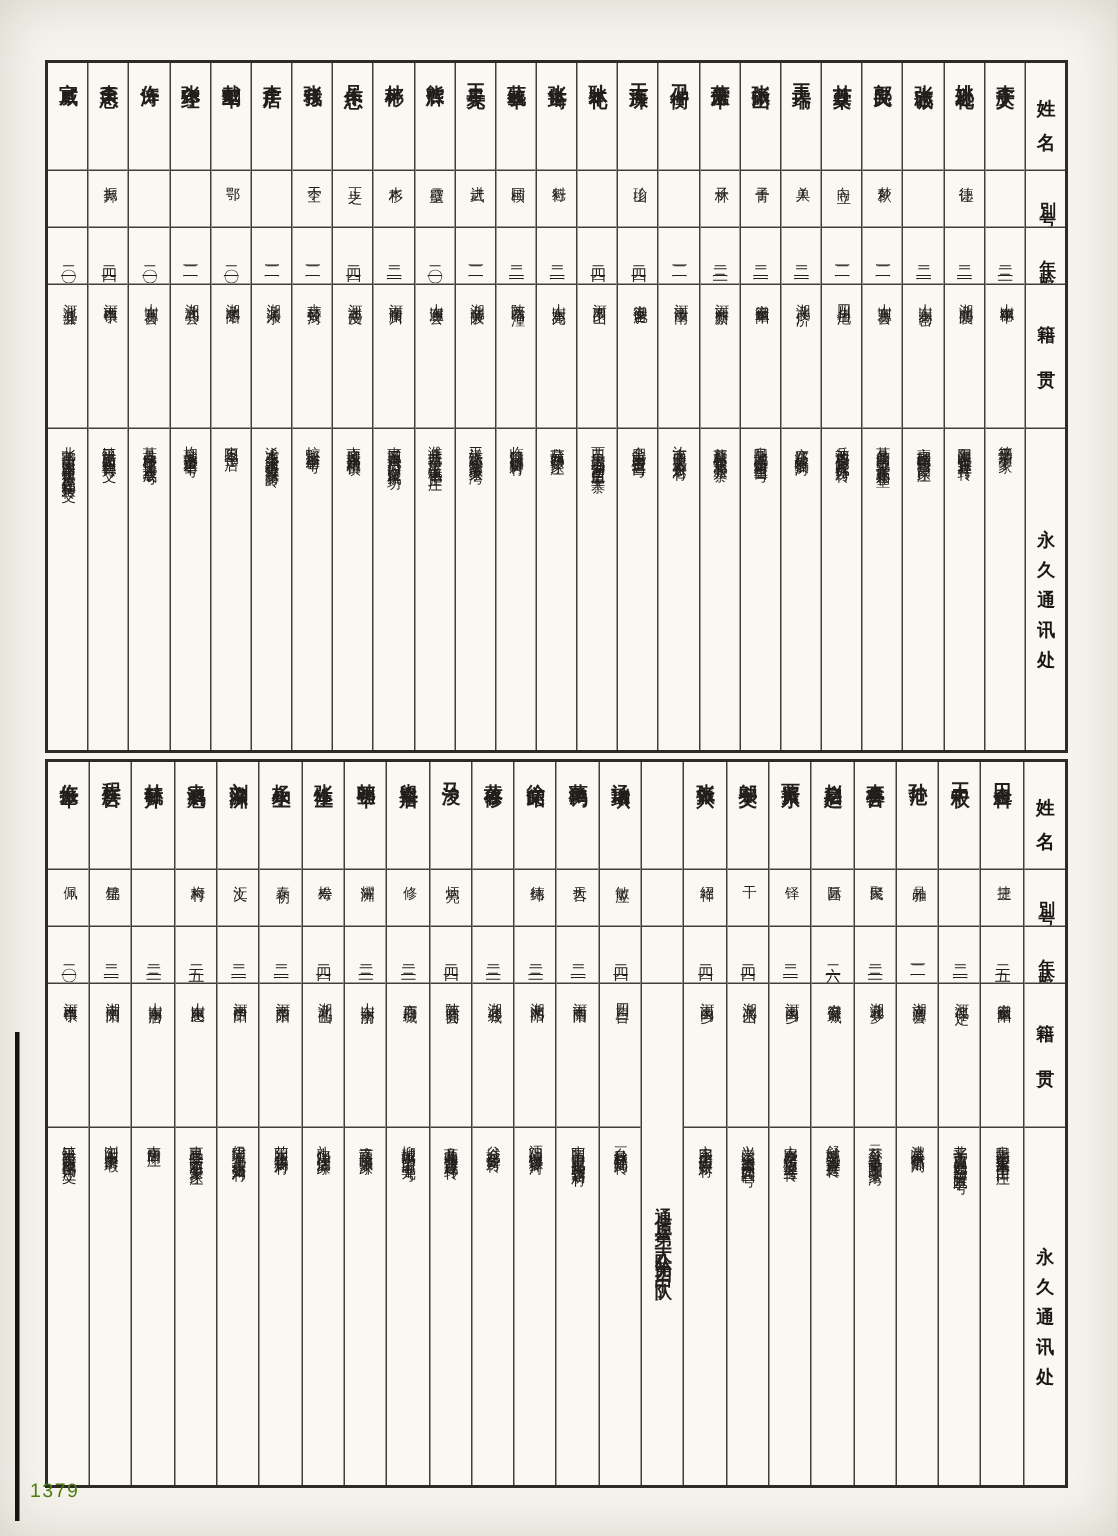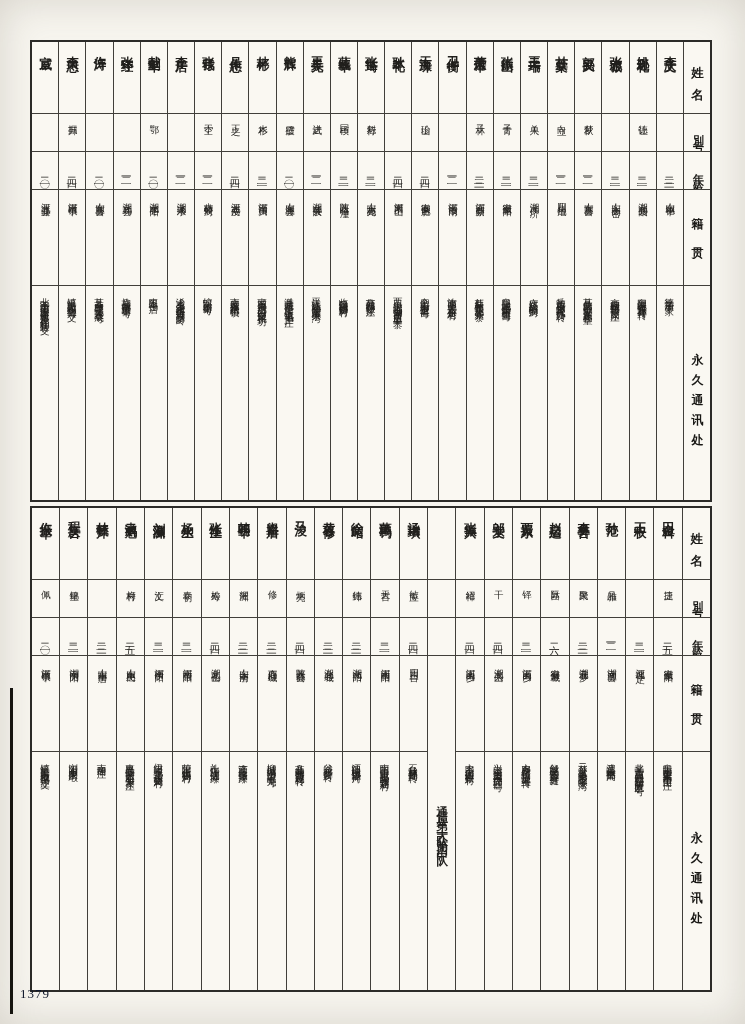--- a/index.html
+++ b/index.html
@@ -45,22 +45,22 @@
   .unit-t{font-size:11.5px;font-weight:bold;letter-spacing:5px;}
   .header-col .cell{align-items:center;padding:0;}
   .h{font-weight:bold;color:#191815;}
   .h-name{font-size:12.5px;letter-spacing:22px;}
   .h-alias{font-size:11px;letter-spacing:7px;}
   .h-age{font-size:11px;letter-spacing:7px;}
   .h-origin{font-size:12px;letter-spacing:30px;}
   .h-addr{font-size:12px;letter-spacing:20px;}
   .page-number{
     position:absolute;left:20px;top:986px;
-    font-family:Liberation Serif, serif;
-    font-size:13px;color:#0f172a;letter-spacing:1px;
+    font-family:Liberation Sans, sans-serif;
+    font-size:13px;color:#4d7c0f;letter-spacing:1px;
   }
   .binding-shadow{
     position:absolute;left:10px;top:688px;width:3px;height:326px;
     background:#15140f;
   }
 </style>
 </head>
 <body>
 
 <div class="page">

